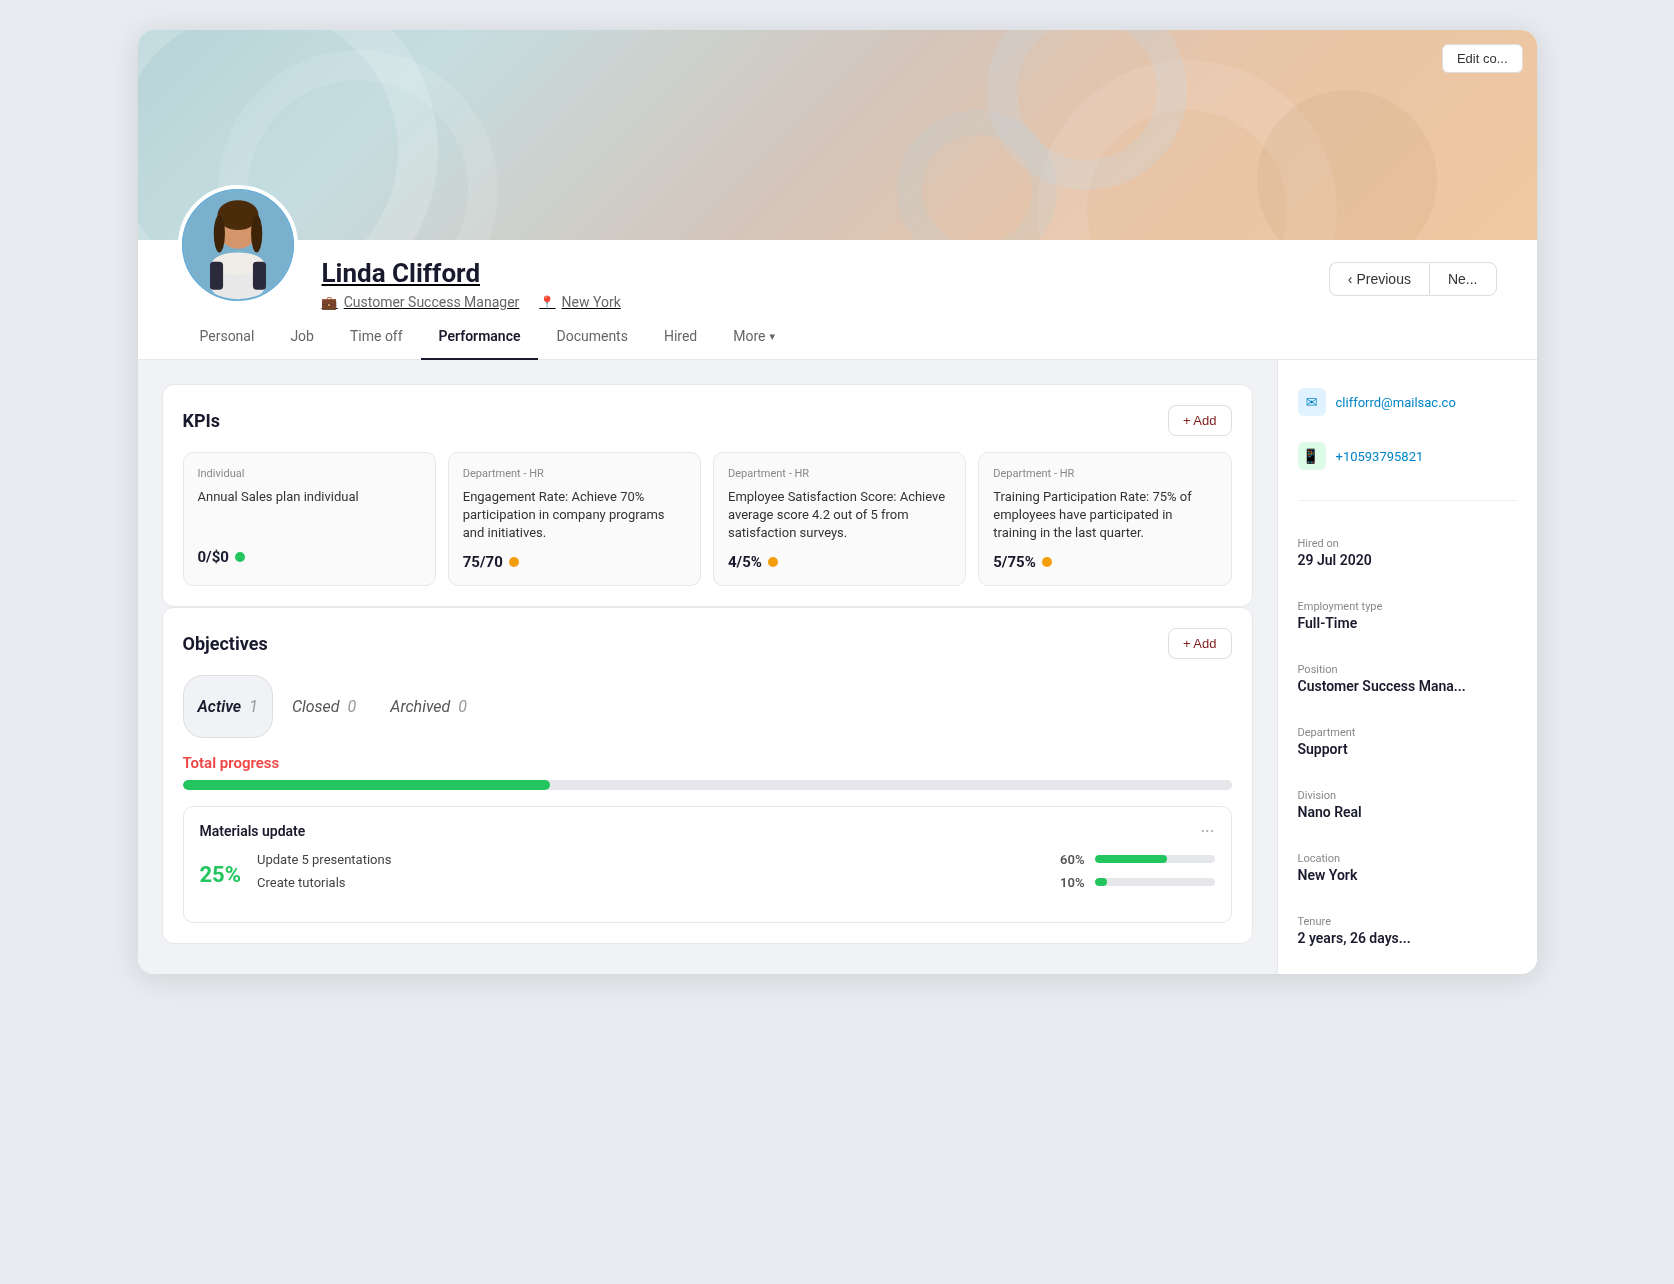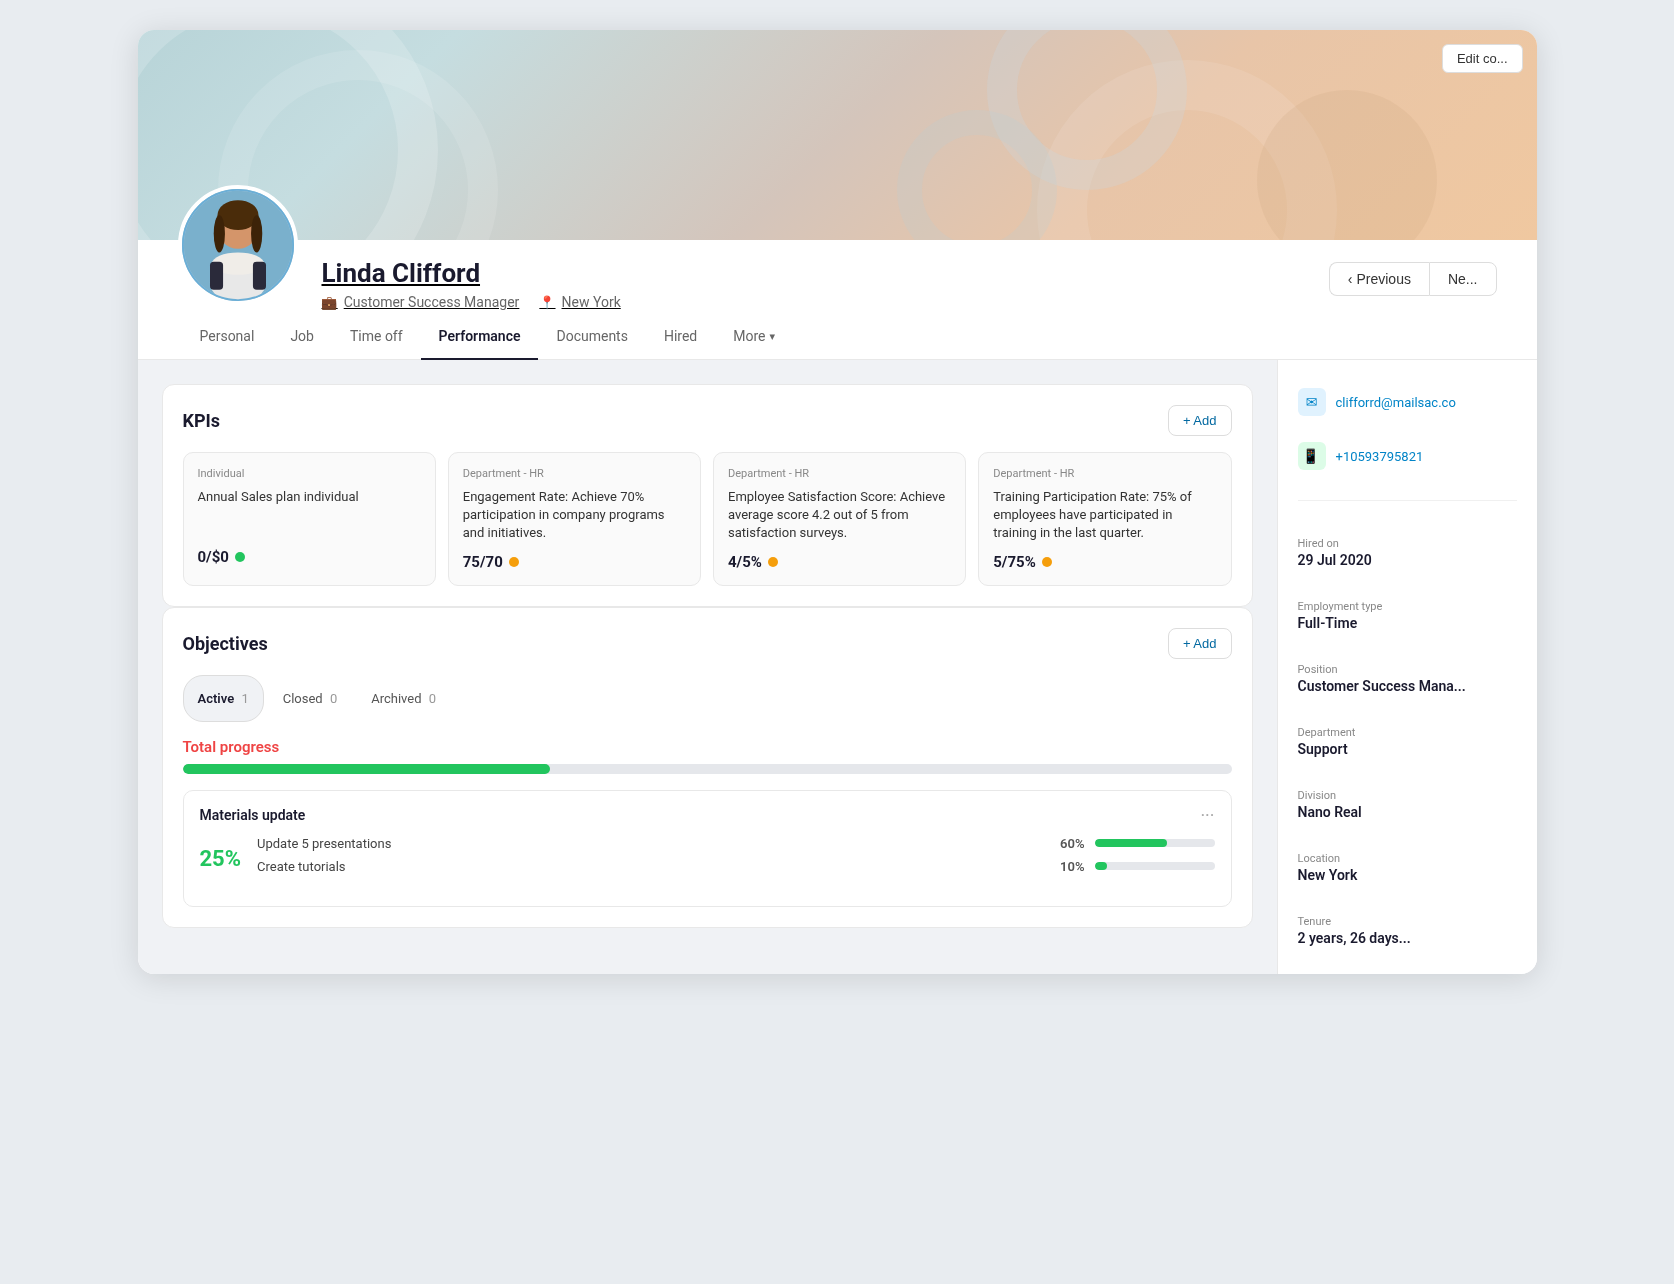--- a/index.html
+++ b/index.html
@@ -187,21 +187,21 @@
       font-weight: 700;
       color: #1a1a2e;
     }
     .add-btn {
       border: 1px solid #ddd;
       background: #fff;
       border-radius: 8px;
       padding: 7px 14px;
       font-size: 13px;
       cursor: pointer;
-      color: #0369a1;
+      color: #7f1d1d;
       display: flex; align-items: center; gap: 4px;
     }
     
     .kpi-grid {
       display: grid;
       grid-template-columns: repeat(4, 1fr);
       gap: 12px;
     }
     .kpi-card {
       border: 1px solid #e8e8e8;
@@ -229,26 +229,27 @@
     }
     .dot-green { width: 10px; height: 10px; border-radius: 50%; background: #22c55e; display: inline-block; }
     .dot-yellow { width: 10px; height: 10px; border-radius: 50%; background: #f59e0b; display: inline-block; }
     
     .obj-tabs {
       display: flex;
       gap: 4px;
       margin-bottom: 16px;
     }
     .obj-tab {
-      padding: 15px 14px;
+      padding: 21px 14px;
       border-radius: 20px;
-      font-size: 13px;
+      font-size: 16px;
       cursor: pointer;
       color: #555;
       border: 1px solid transparent;
+      font-style: italic;
     }
     .obj-tab.active {
       background: #f0f2f5;
       border-color: #ddd;
       font-weight: 600;
       color: #1a1a2e;
     }
     .obj-tab-count {
       margin-left: 4px;
       color: #999;

